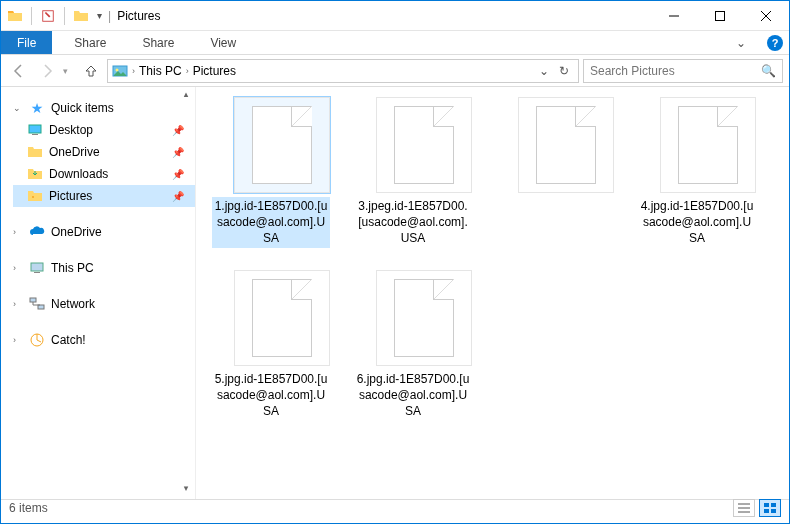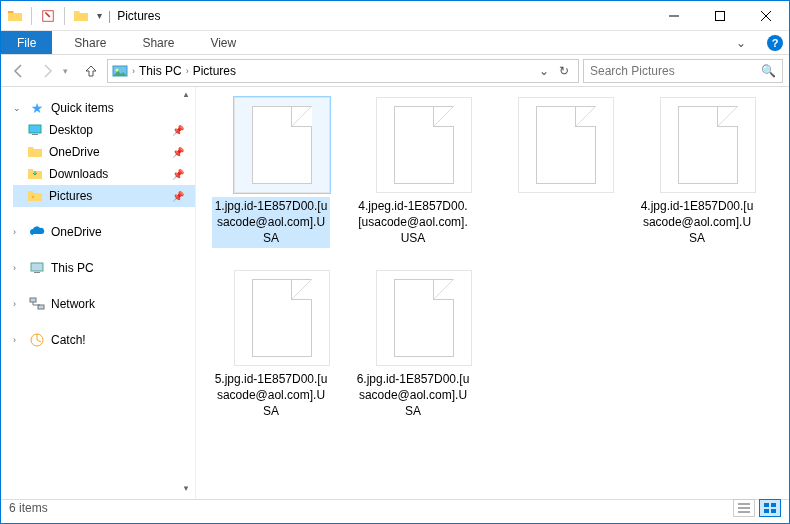--- a/index.html
+++ b/index.html
@@ -277,21 +277,21 @@
         <div class="file-item selected">
           <div class="thumb">
             <div class="doc-icon"></div>
           </div>
           <div class="fname">1.jpg.id-1E857D00.[usacode@aol.com].USA</div>
         </div>
         <div class="file-item">
           <div class="thumb">
             <div class="doc-icon"></div>
           </div>
-          <div class="fname">4.jpeg.id-1E857D00.[usacode@aol.com].USA</div>
+          <div class="fname">3.jpeg.id-1E857D00.[usacode@aol.com].USA</div>
         </div>
         <div class="file-item">
           <div class="thumb">
             <div class="doc-icon"></div>
           </div>
         </div>
         <div class="file-item">
           <div class="thumb">
             <div class="doc-icon"></div>
           </div>

